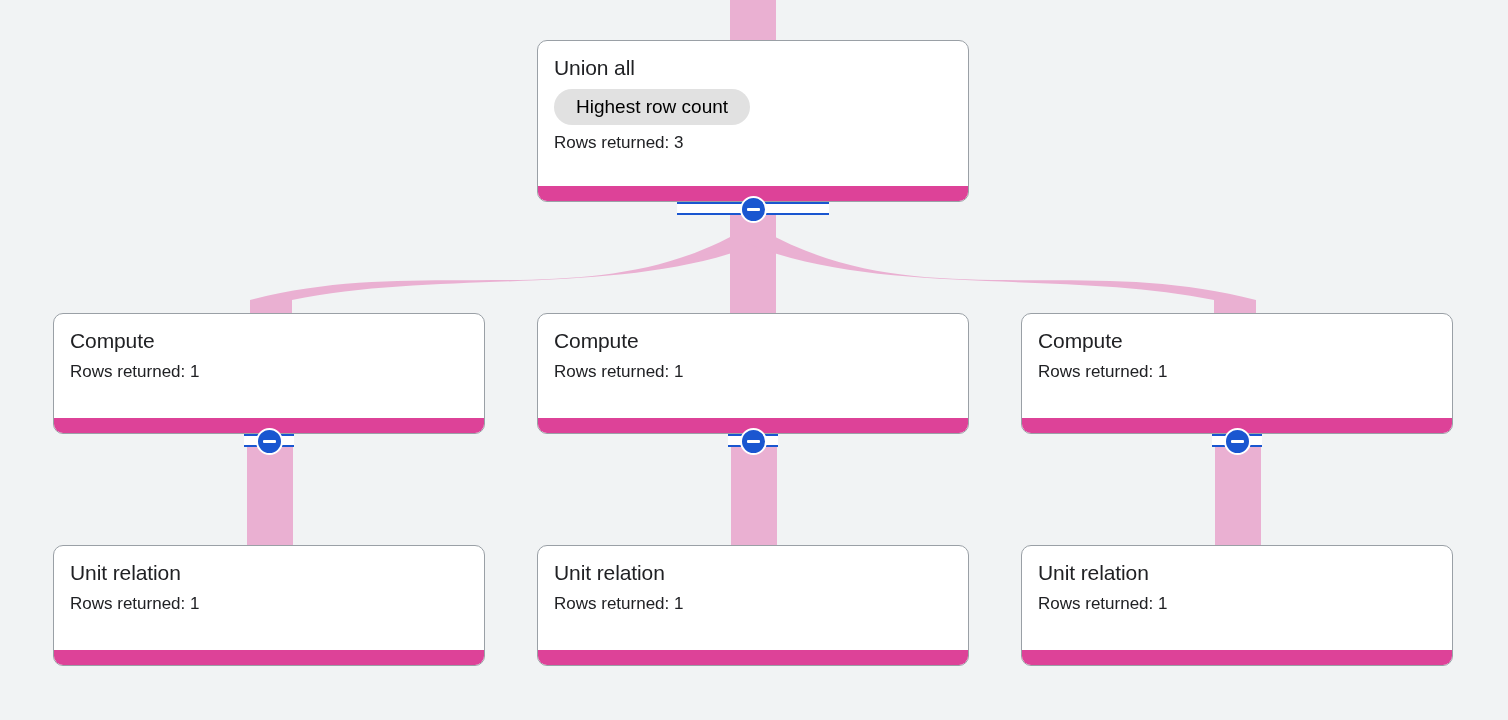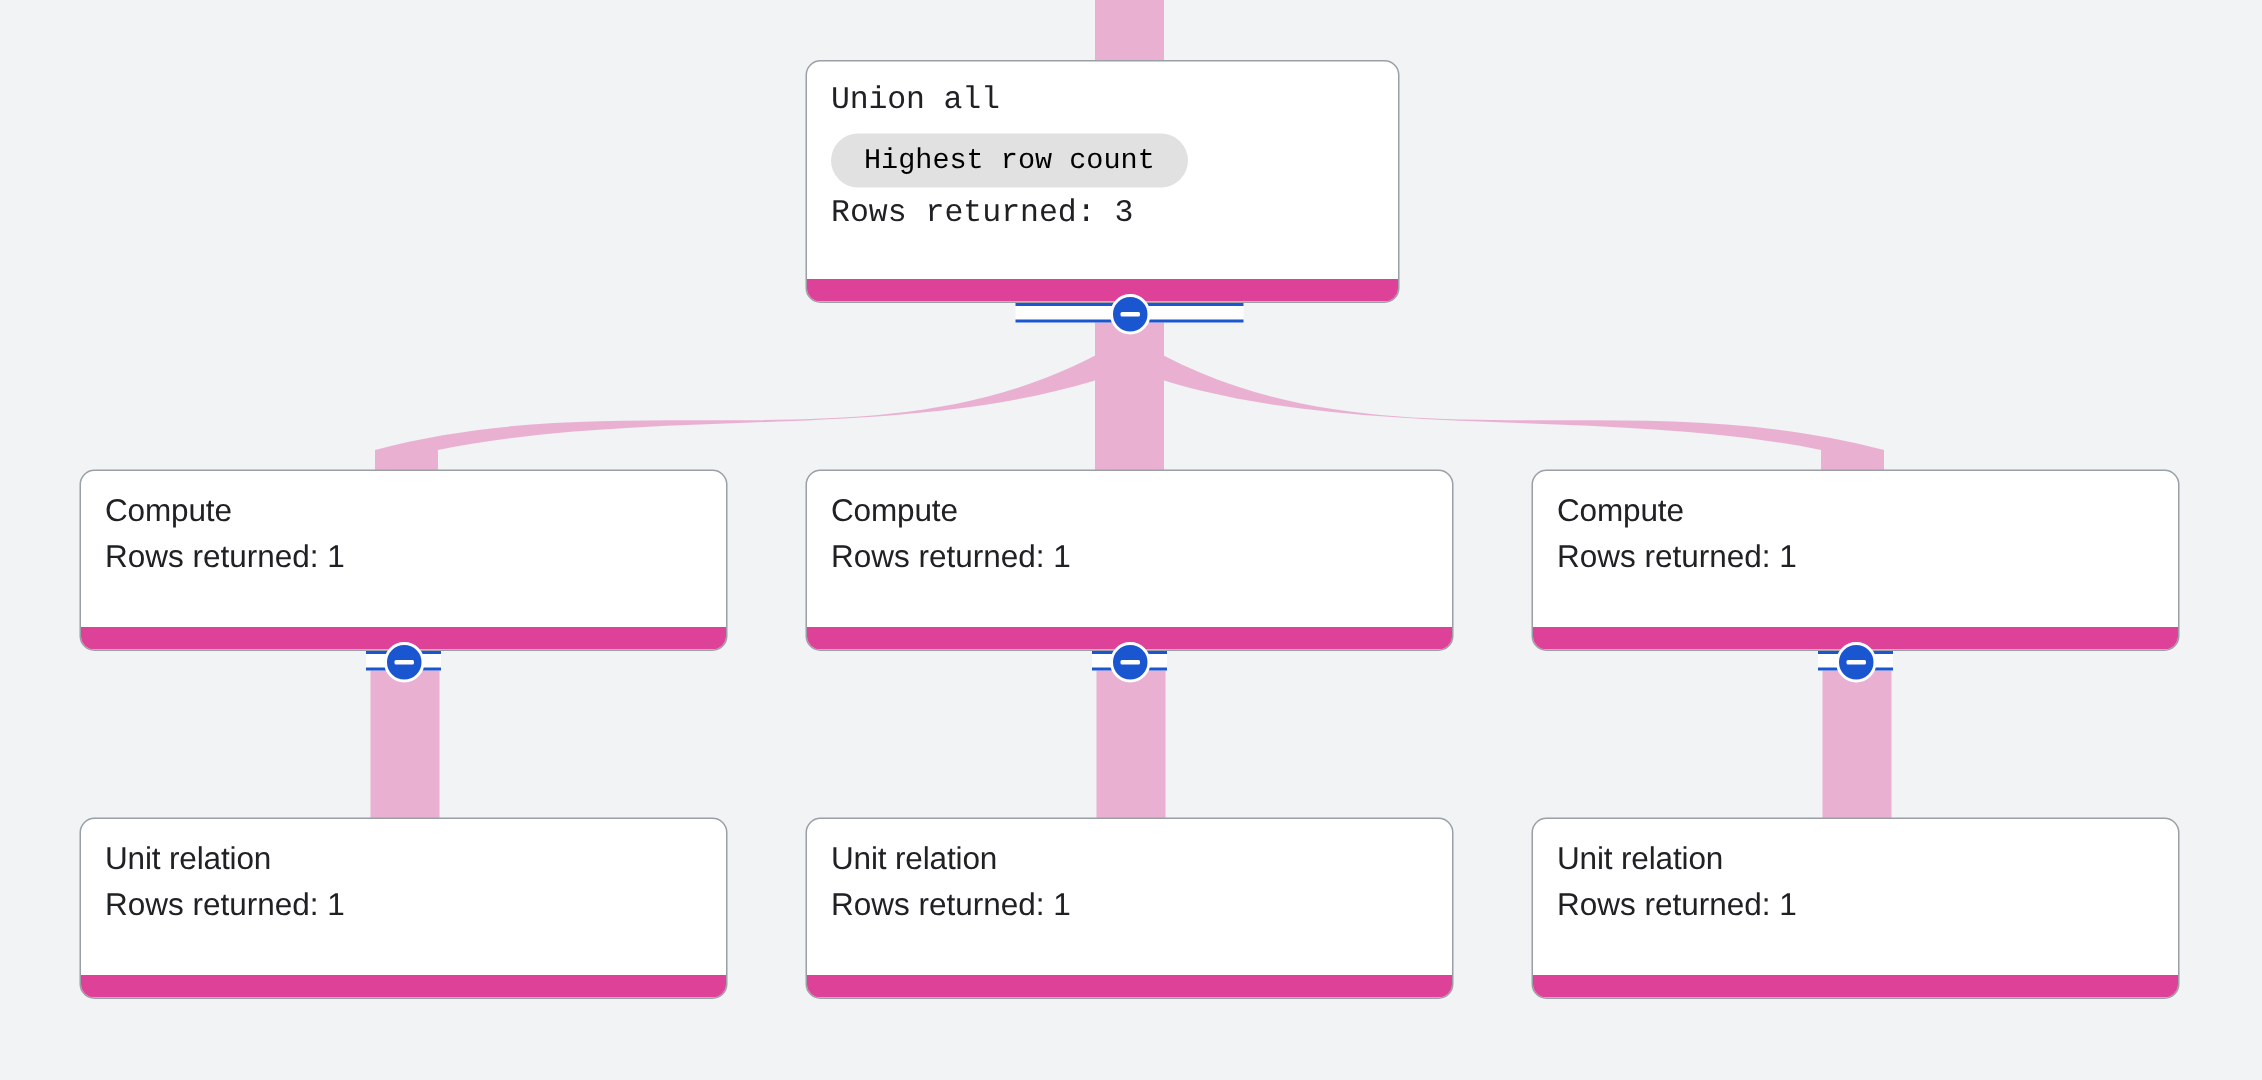--- a/index.html
+++ b/index.html
@@ -54,21 +54,21 @@
     display: inline-block;
     background: #e1e1e1;
     color: #000000;
     font-size: 19px;
     line-height: 22px;
     padding: 7px 22px;
     border-radius: 18px;
     white-space: nowrap;
   }
   .node-sub {
-    font-size: 21px;
+    font-size: 17px;
     color: #202124;
     line-height: 22px;
     margin-top: 7px;
     white-space: nowrap;
   }
   .node-bar {
     position: absolute;
     left: 0;
     right: 0;
     bottom: 0;
@@ -138,21 +138,21 @@
                C 1056,268 866,300 730,236
                L 730,213 Z"></path>
       <polygon points="1214,313 1256,313 1235,328"></polygon>
 
       <rect x="247" y="445" width="46" height="101"></rect>
       <rect x="731" y="445" width="46" height="101"></rect>
       <rect x="1215" y="445" width="46" height="101"></rect>
     </g>
   </svg>
 
-  <div class="node" style="left:537px; top:40px; width:396px; height:162px;font-family:Liberation Mono, monospace;">
+  <div class="node" style="left:537px; top:40px; width:432px; height:162px;">
     <div class="node-body">
       <div class="node-title">Union all</div>
       <div class="badge-row">
         <span class="badge">Highest row count</span>
       </div>
       <div class="node-sub">Rows returned: 3</div>
     </div>
     <div class="node-bar"></div>
   </div>
 

